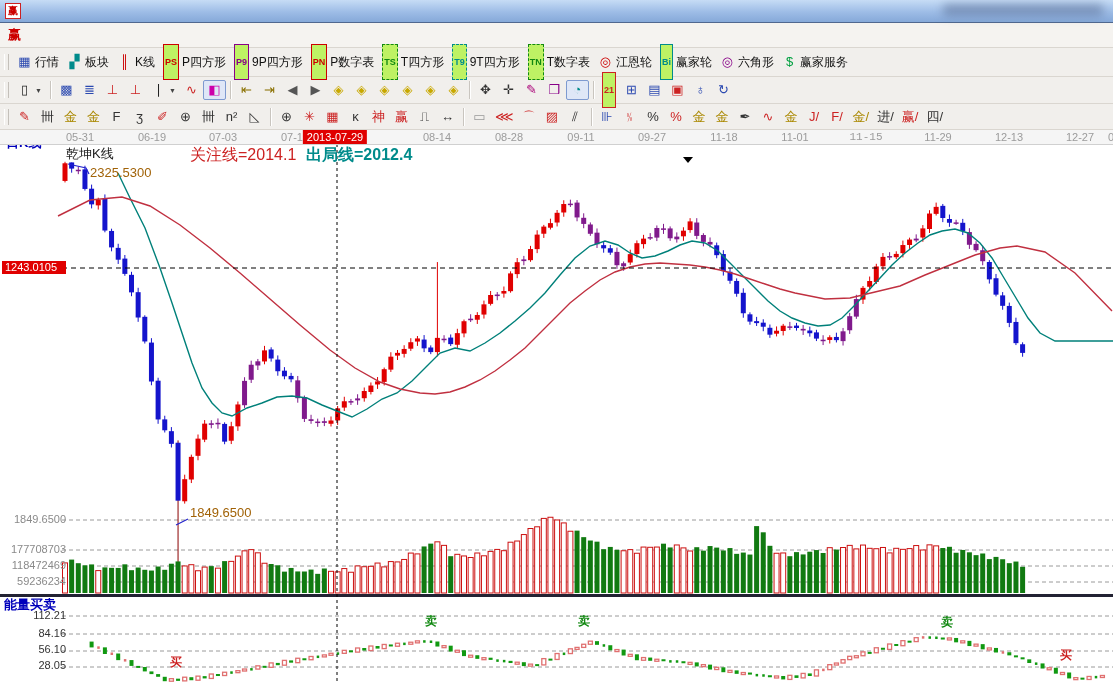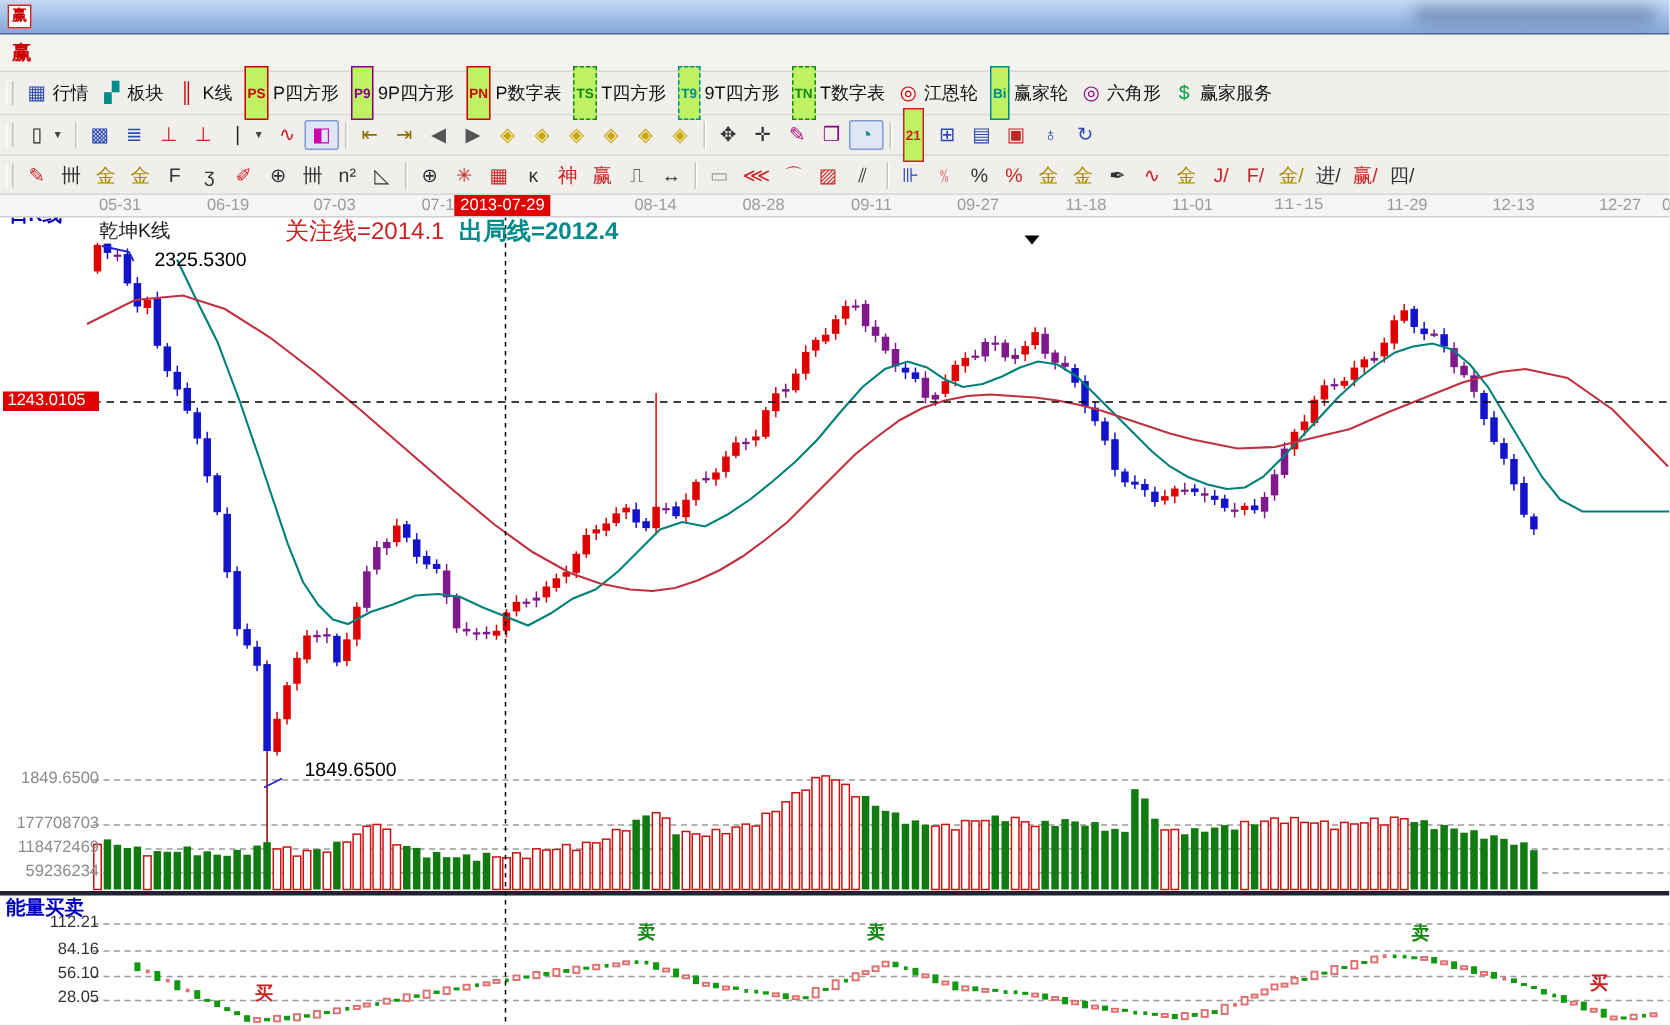--- a/index.html
+++ b/index.html
@@ -36,21 +36,21 @@
     border-bottom:1px solid #d0d0d0;z-index:3;}
   .date-label{position:absolute;top:0;transform:translateX(-50%);font-size:11px;color:#9b9b9b;
     white-space:nowrap;line-height:14px;}
   .date-label.hl{background:#e00000;color:#fff;padding:0 4px;z-index:2;}
   #chart{position:absolute;top:14px;left:0;z-index:1;}
   .axis-label{position:absolute;left:2px;width:64px;text-align:right;font-size:11px;z-index:2;line-height:13px;}
   .axis-label.gray{color:#8a8a8a;}
   .axis-label.dark{color:#333;}
   .axis-label.redbox{background:#e00000;color:#fff;text-align:left;padding:0 3px;width:58px;}
   .olabel{position:absolute;font-size:16px;white-space:nowrap;z-index:2;line-height:14px;}
-  .c-blue{color:#000000;font-size:13px;margin-left:13px;}
+  .c-blue{color:#a16207;font-size:13px;}
   .c-red{color:#cc2222;}
   .c-teal{color:#008b8b;font-weight:bold;}
   .c-dark{color:#1a1a1a;font-size:13px;}
   .c-title{color:#0000bb;font-weight:bold;font-size:13px;}
   .marker{position:absolute;font-size:12px;font-weight:bold;z-index:2;}
   .marker.buy{color:#cc2222;}
   .marker.sell{color:#118811;}
 </style>
 </head>
 <body>

